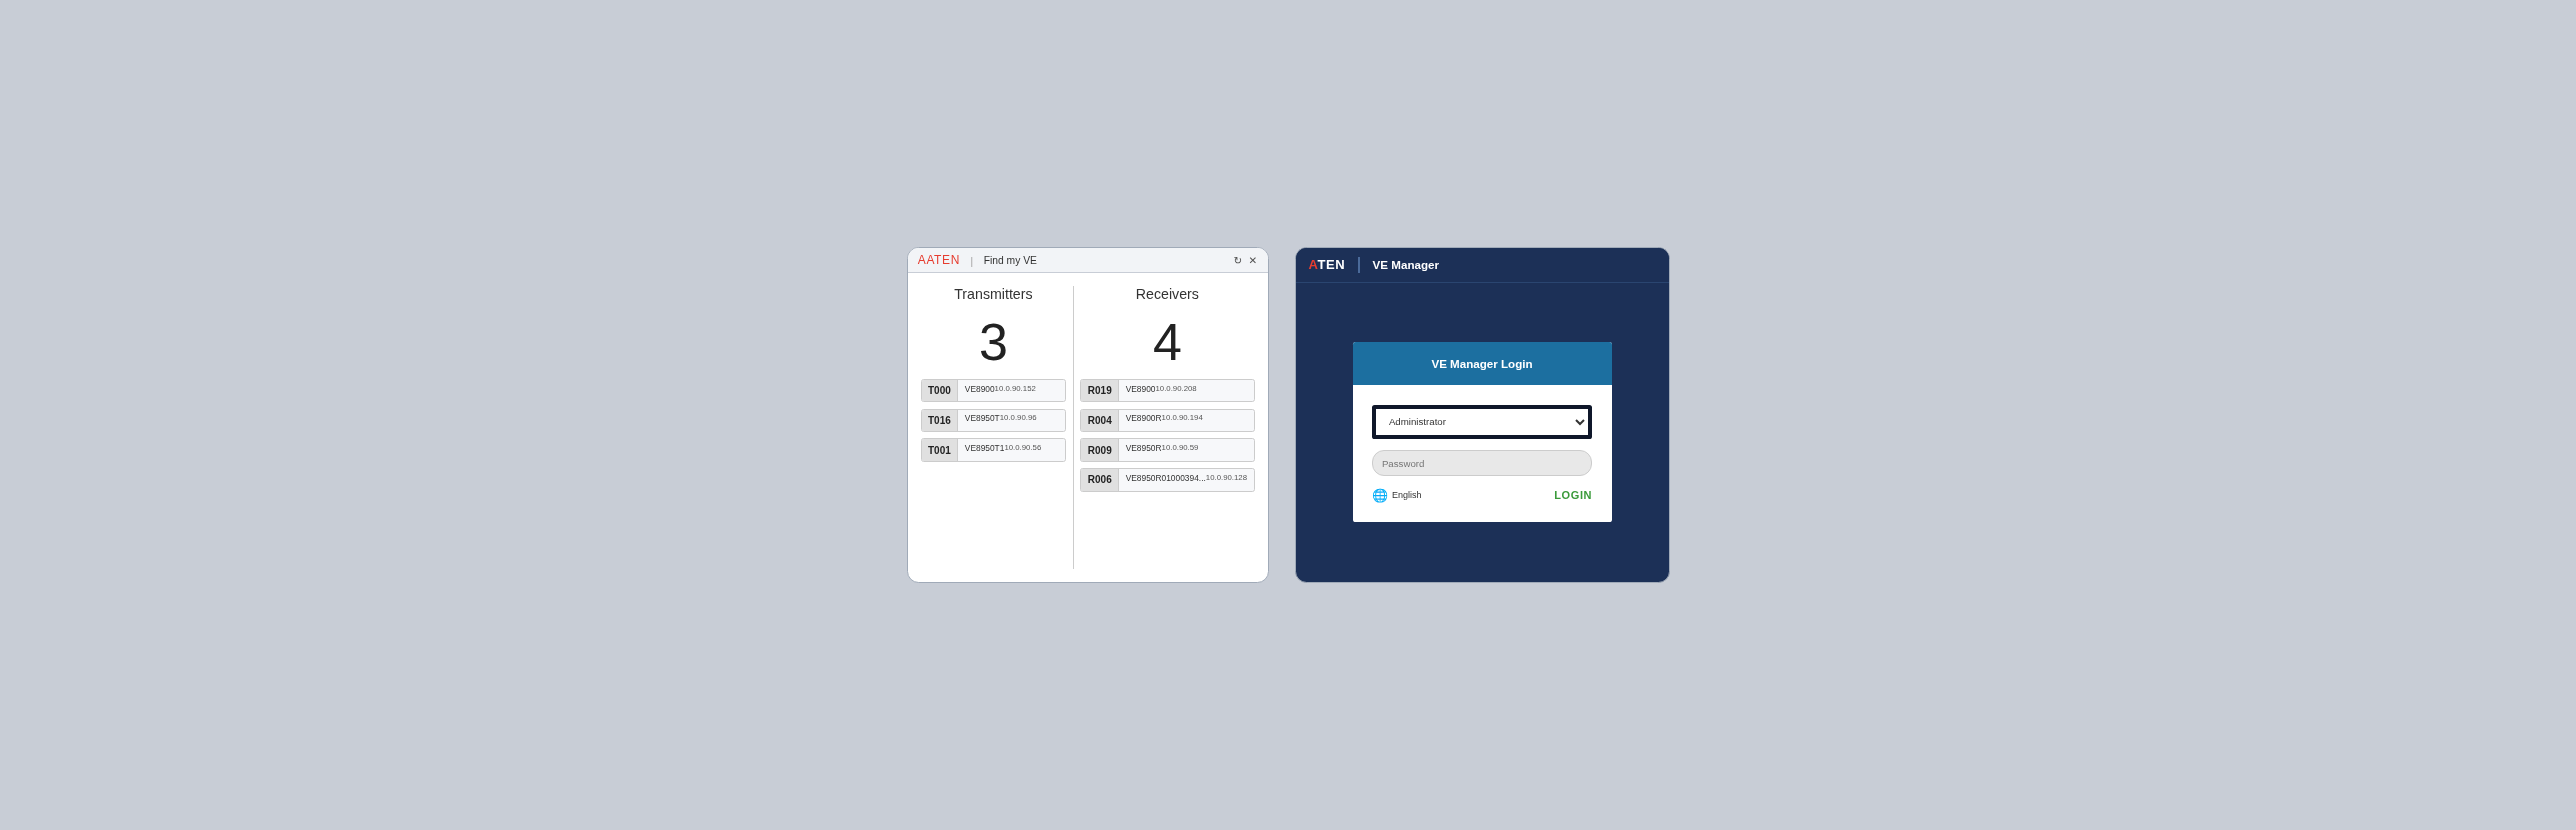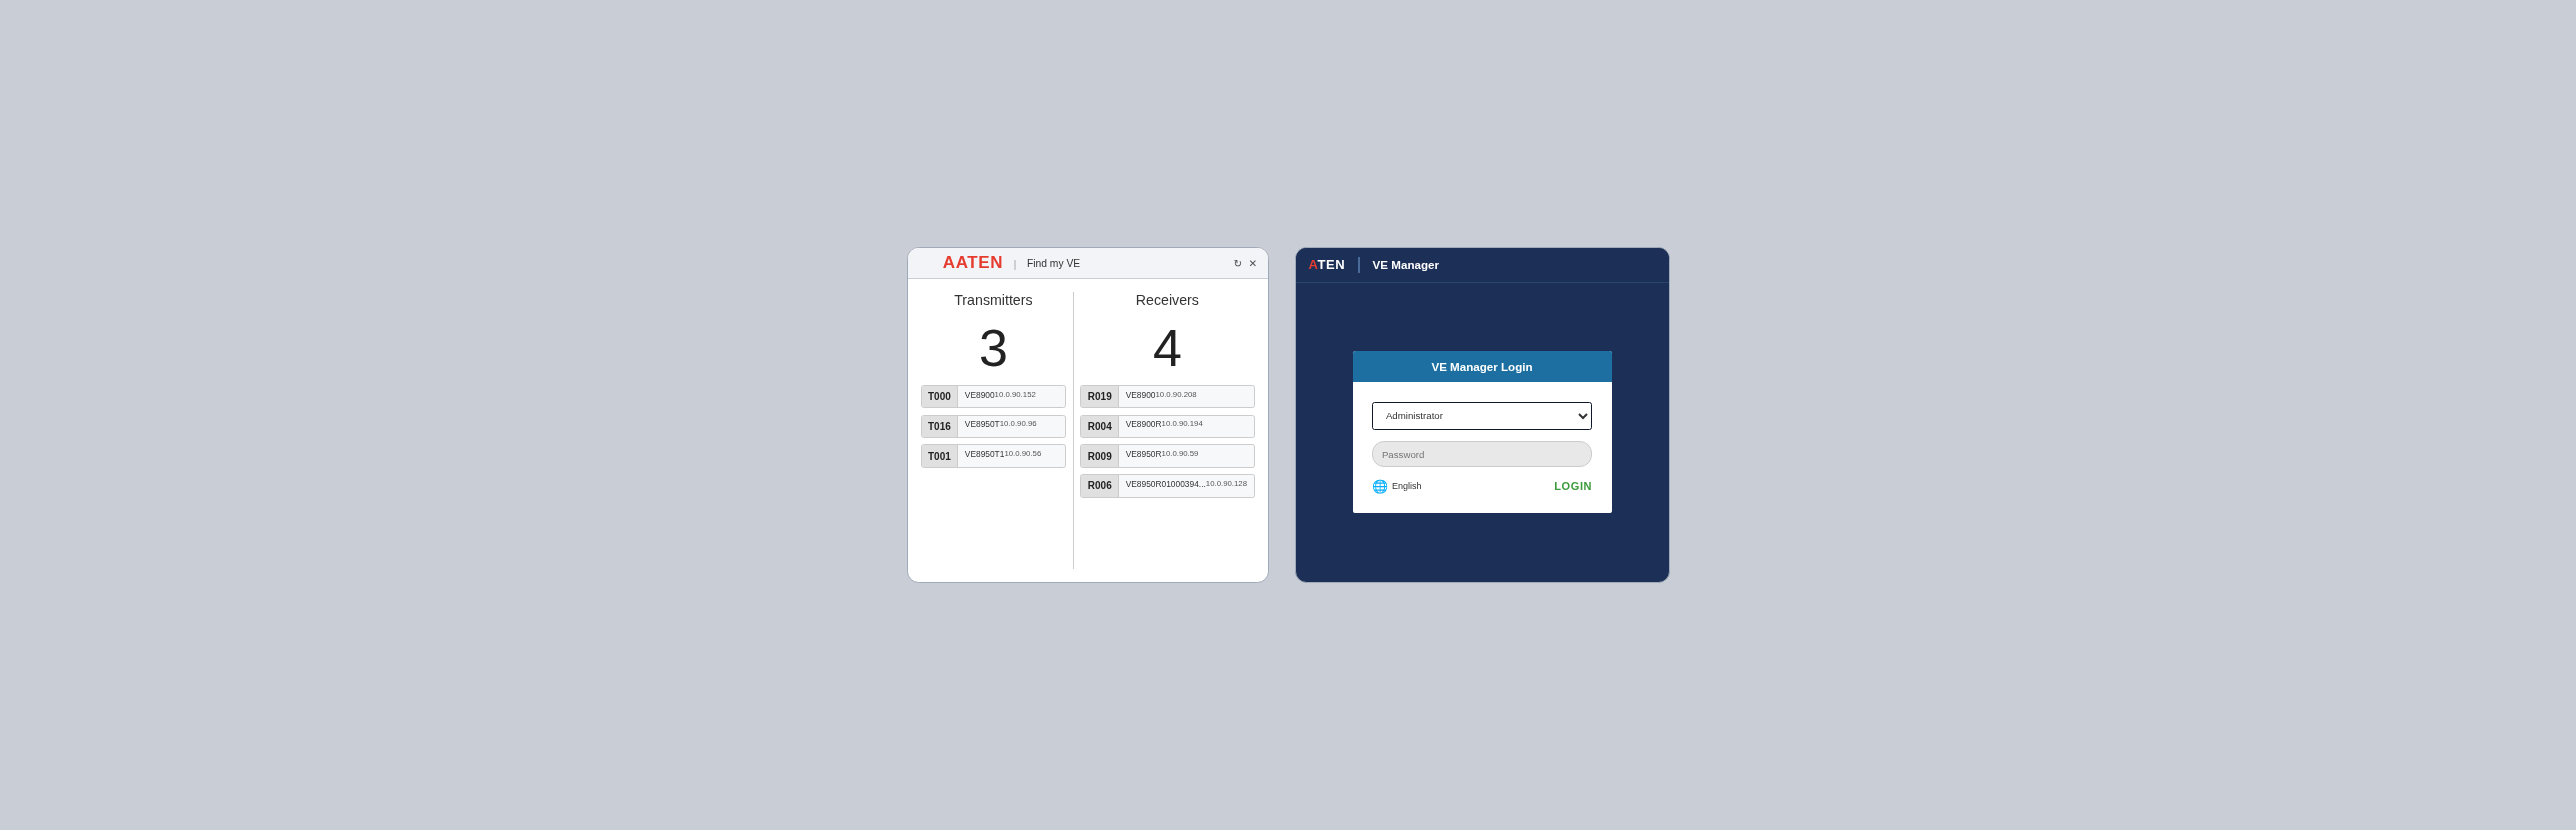--- a/index.html
+++ b/index.html
@@ -29,24 +29,23 @@
     .panel-findve-header {
       background: #f2f4f7;
       border-bottom: 1.3px solid #c8cdd6;
       padding: 5.2px 10.3px;
       display: flex;
       align-items: center;
       gap: 6.5px;
     }
     .panel-findve-logo {
       color: #1a3a5c;
-      font-weight: 700;
-      font-size: 17px;
+      font-weight: 400;
+      font-size: 12px;
       letter-spacing: 0.6px;
-      margin-left: 25px;
     }
     .panel-findve-logo span {
       color: #e63c2f;
     }
     .panel-findve-divider-v {
       color: #aaa;
       font-size: 11.6px;
       margin: 0 3.9px;
     }
     .panel-findve-title {
@@ -184,38 +183,38 @@
     }
     .login-card {
       background: #fff;
       border-radius: 2.6px;
       width: 100%;
       max-width: 259px;
       overflow: hidden;
     }
     .login-card-header {
       background: #1c6fa0;
-      padding: 9px 13px;
+      padding: 15px 13px;
       text-align: center;
     }
     .login-card-header-text {
       color: #fff;
       font-size: 11.6px;
       font-weight: 600;
     }
     .login-card-body {
       padding: 19.4px 19.4px 13px 19.4px;
       display: flex;
       flex-direction: column;
       gap: 11.6px;
     }
     .login-select {
       width: 100%;
       padding: 6.5px 9px;
-      border: 1px solid #0f172a;
+      border: 4px solid #0f172a;
       border-radius: 2.6px;
       font-size: 9.7px;
       color: #333;
       background: #fff;
       appearance: auto;
       cursor: pointer;
     }
     .login-input {
       width: 100%;
       padding: 6.5px 9px;

